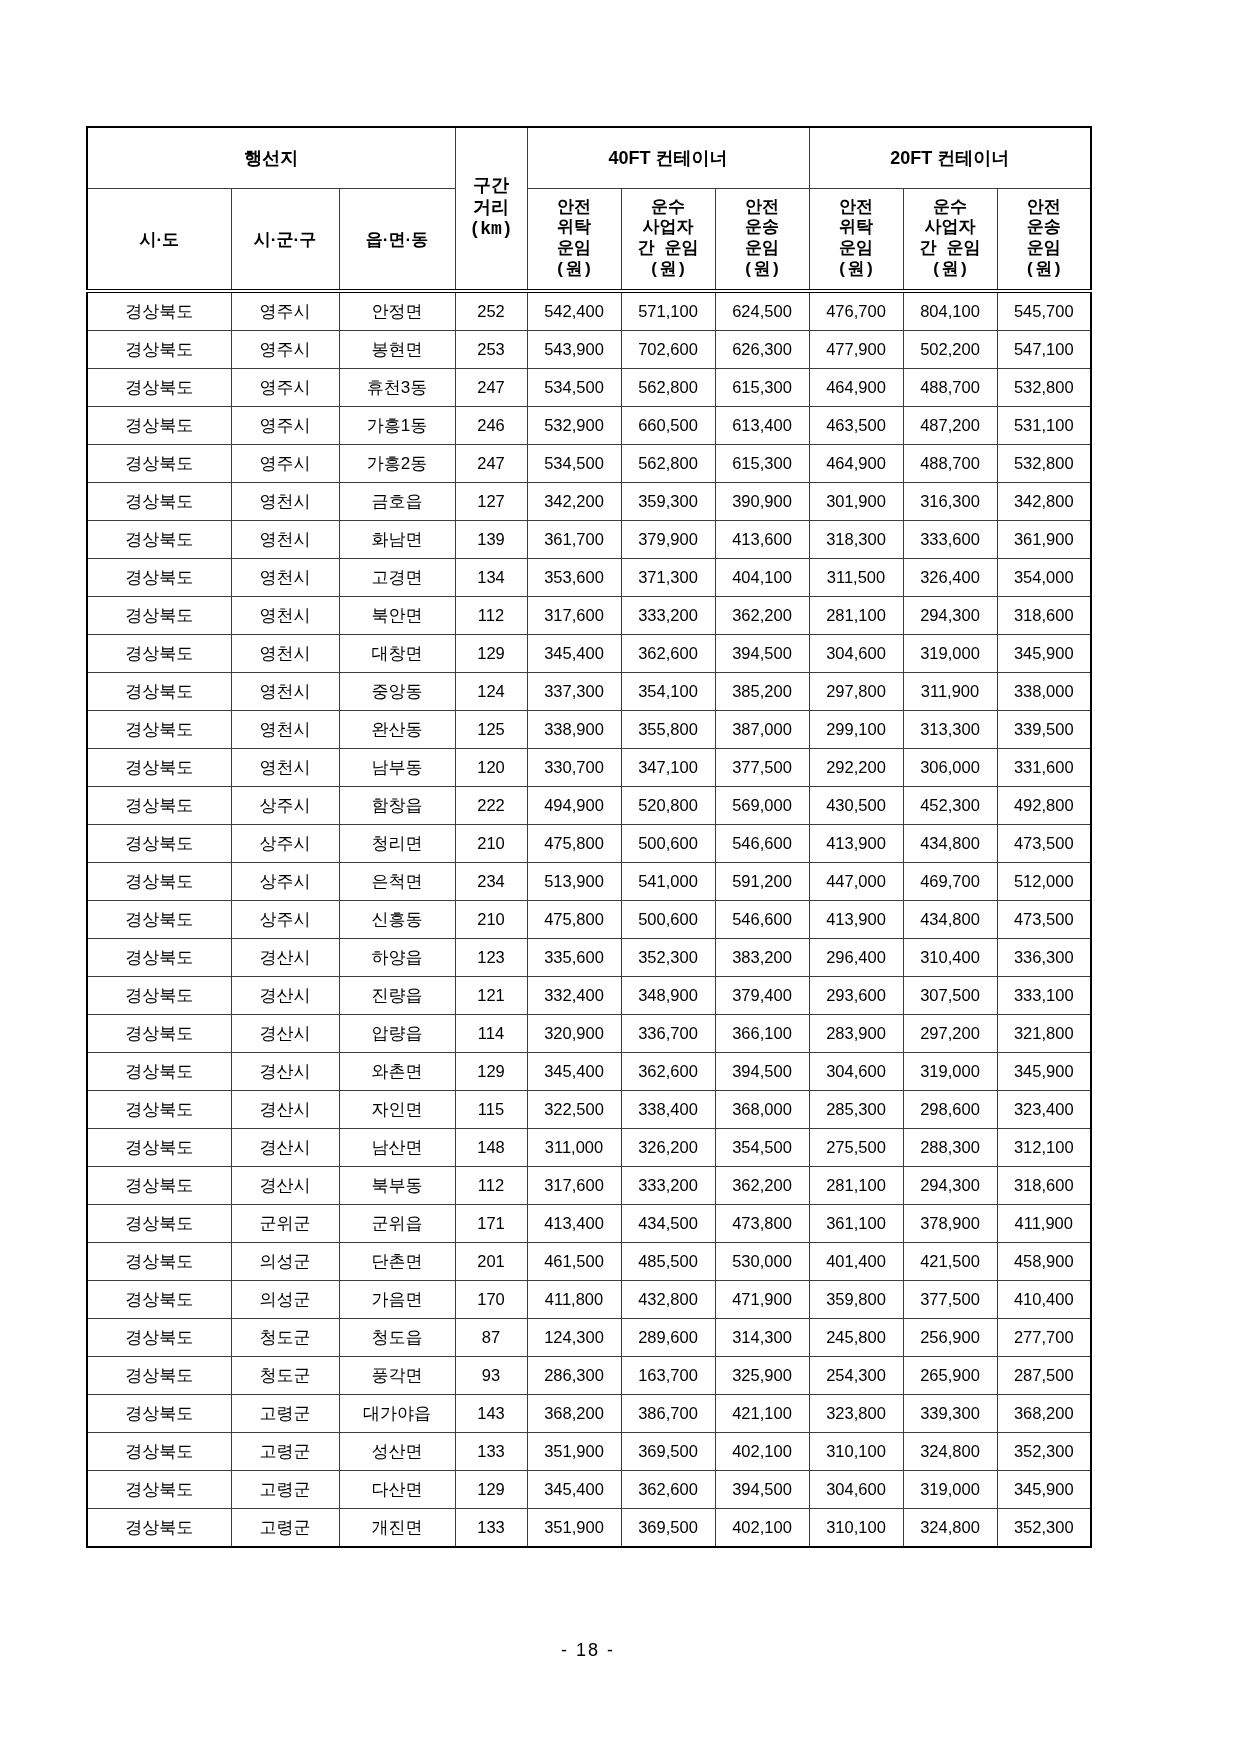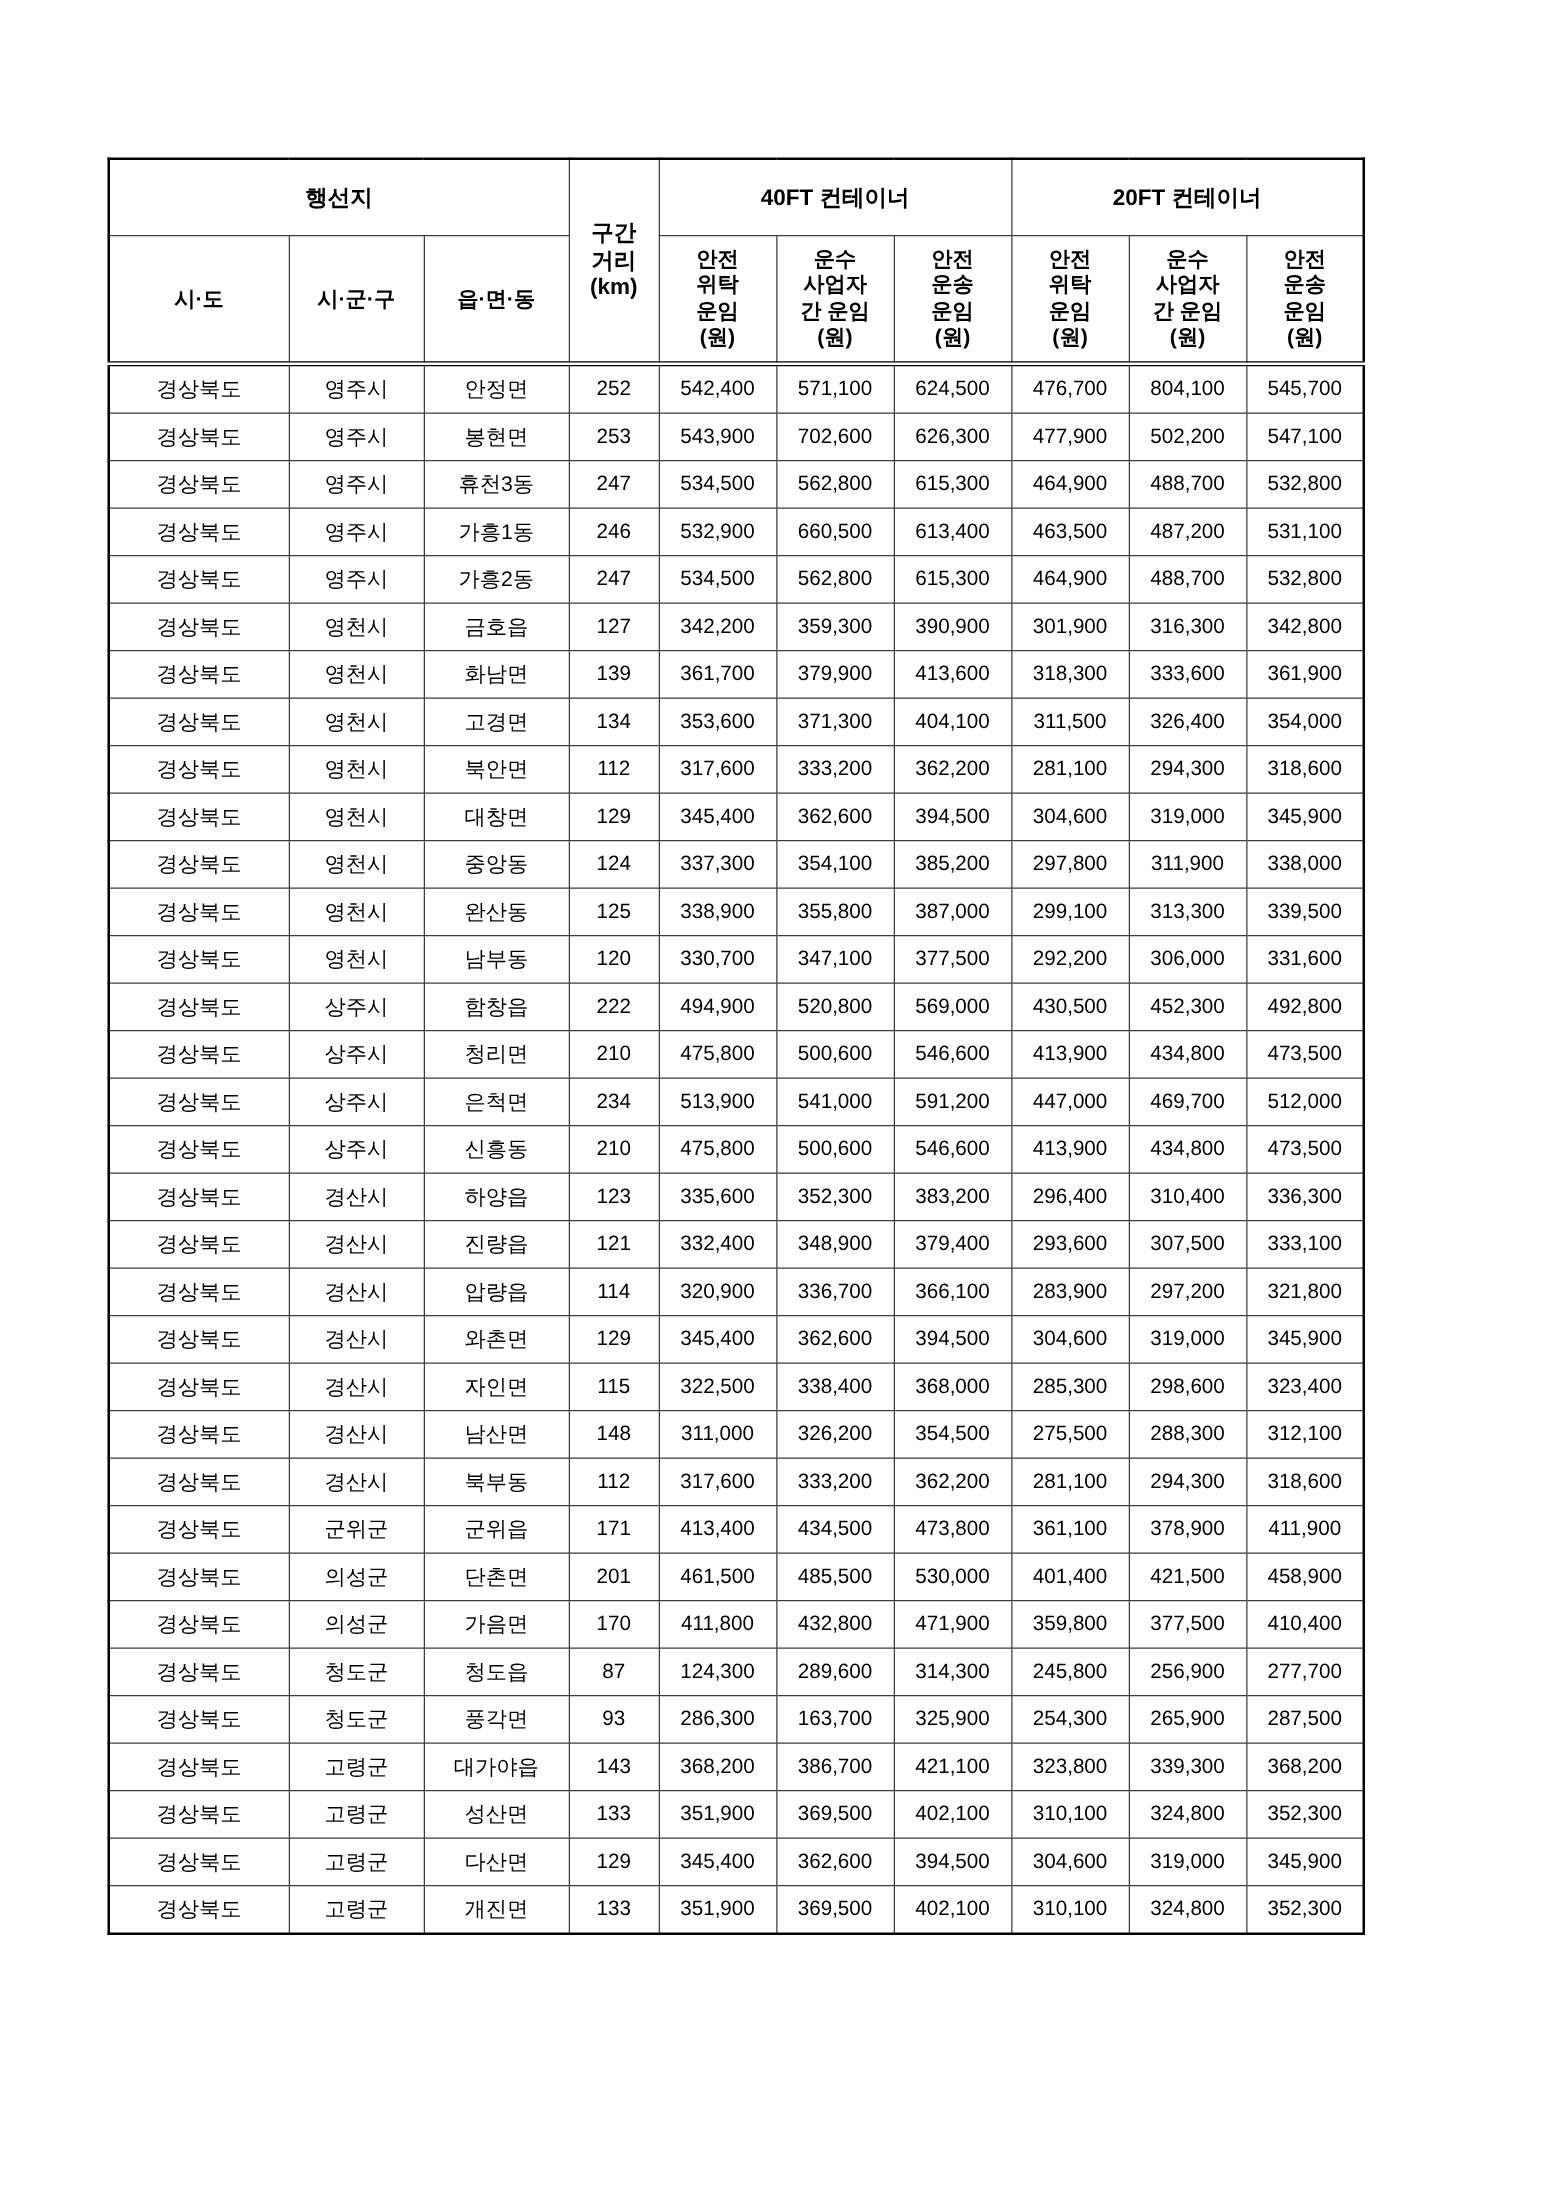--- a/index.html
+++ b/index.html
@@ -39,21 +39,21 @@
     padding: 0;
     overflow: hidden;
   }
   thead th {
     font-weight: bold;
     font-size: 18px;
     color: #000;
   }
   tr.h1 th { height: 60px; }
   tr.h2 th { height: 100px; font-size: 17px; margin-left: 12px; }
-  .pre { white-space: pre-line; line-height: 1.22; }
+  .pre { white-space: pre-line; line-height: 1.22; font-family: Liberation Mono, monospace; }
   thead { border-bottom: 4px double #000; }
   tbody tr td {
     height: 37px;
     font-size: 17px;
     letter-spacing: 0px;
   }
   tbody td.num { font-size: 16.5px; }
   .footer {
     position: absolute;
     left: 86px;
@@ -514,14 +514,15 @@
           <td class="num">351,900</td>
           <td class="num">369,500</td>
           <td class="num">402,100</td>
           <td class="num">310,100</td>
           <td class="num">324,800</td>
           <td class="num">352,300</td>
         </tr>
       </tbody>
   </table>
 
+  <div class="footer">- 18 -</div>
 
 </div>
 
 </body></html>

